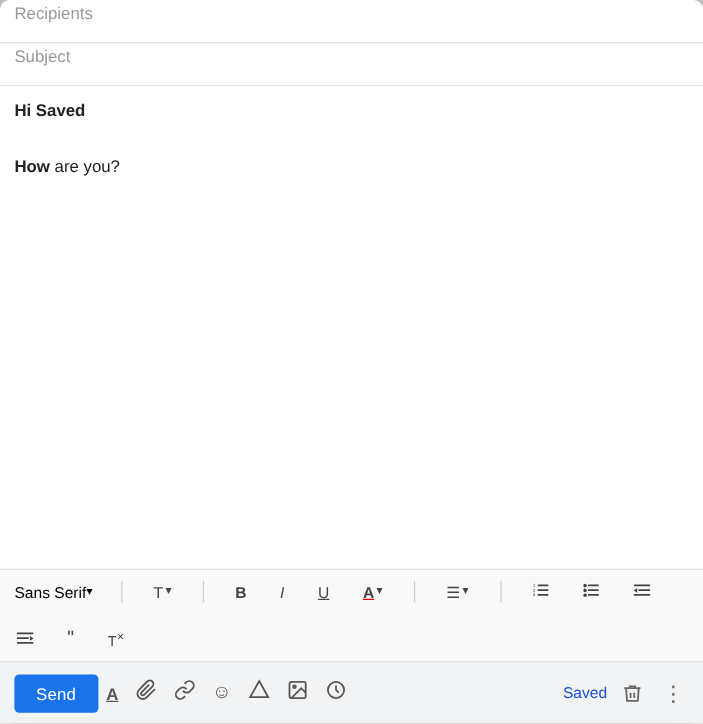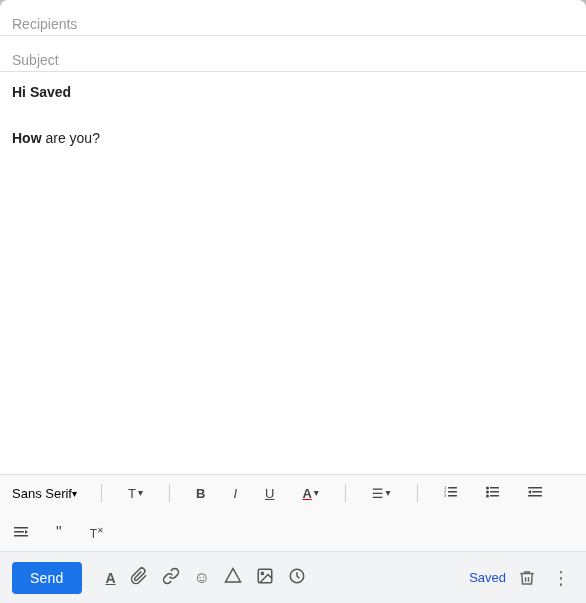--- a/index.html
+++ b/index.html
@@ -44,21 +44,21 @@
       cursor: pointer;
       font-size: 14px;
       line-height: 1;
     }
 
     .field-row {
       border-bottom: 1px solid #e0e0e0;
       padding: 3px 12px;
       min-height: 36px;
       display: flex;
-      align-items: flex-end;
+      align-items: flex-start;
     }
 
     .field-row input {
       border: none;
       outline: none;
       width: 100%;
       font-size: 14px;
       color: #444;
       background: transparent;
     }
@@ -125,21 +125,21 @@
     .toolbar-bold { font-weight: bold; }
     .toolbar-italic { font-style: italic; }
     .toolbar-underline { text-decoration: underline; }
 
     .bottom-bar {
       background: #f1f3f4;
       border-top: 1px solid #e0e0e0;
       padding: 8px 12px;
       display: flex;
       align-items: center;
-      gap: 20px;
+      gap: 3px;
       min-height: 52px;
     }
 
     .send-btn {
       background: #1a73e8;
       color: #fff;
       border: none;
       border-radius: 4px;
       padding: 8px 18px;
       font-size: 14px;

